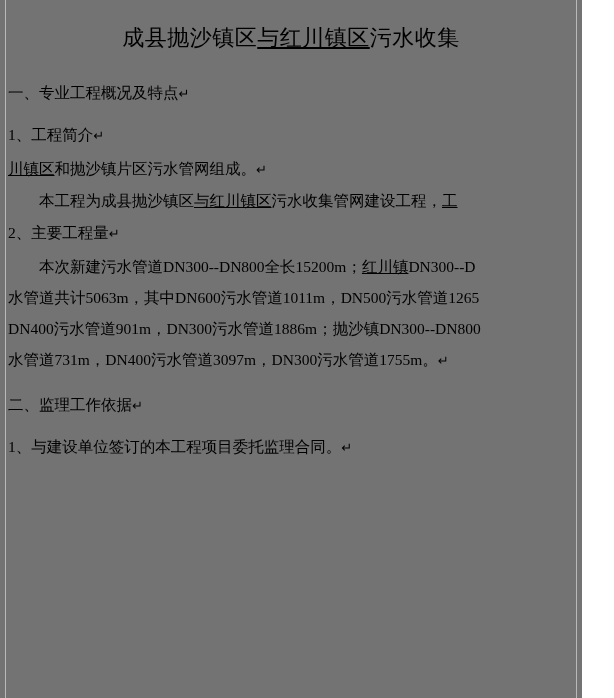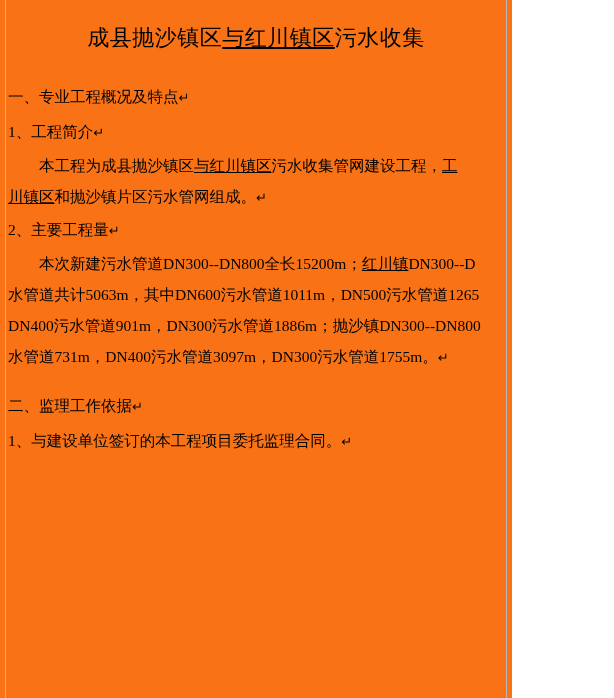--- a/index.html
+++ b/index.html
@@ -9,23 +9,23 @@
   }
   body {
     width: 614px;
     height: 698px;
     overflow: hidden;
     font-family: "Liberation Serif", "DejaVu Serif", serif;
     color: #000000;
   }
   #page {
     position: relative;
-    width: 512px;
+    width: 582px;
     height: 698px;
-    background: #f97316;
+    background: #737373;
     box-sizing: border-box;
   }
   
   .page-rule {
     position: absolute;
     top: 0;
     width: 1px;
     height: 698px;
     background: #b9b9b9;
   }
@@ -52,22 +52,22 @@
   }
   .title-line .u {
     text-decoration: underline;
   }
   .title-line.second {
     text-indent: 0;
   }
 
   .h-section {
     font-size: 15.5px;
-    line-height: 34px;
-    margin-top: 16px;
+    line-height: 48px;
+    margin-top: 5px;
     white-space: nowrap;
   }
   .h-sub {
     font-size: 15.5px;
     line-height: 34px;
     white-space: nowrap;
   }
   .para {
     font-size: 15.5px;
     line-height: 31px;
@@ -114,26 +114,26 @@
     <div class="spacer-sm"></div>
 
     <div class="h-section">
       <span>一、专业工程概况及特点</span><span class="pilcrow">↵</span>
     </div>
 
     <div class="h-sub">
       <span>1、工程简介</span><span class="pilcrow">↵</span>
     </div>
 
+    <div class="para cont nowrapline">
+      <span class="u">川镇区</span><span>和抛沙镇片区污水管网组成。</span><span class="pilcrow">↵</span>
+    </div>
+
     <div class="para nowrapline">
       <span>本工程为成县抛沙镇区</span><span class="u">与红川镇区</span><span>污水收集管网建设工程，</span><span class="u">工</span>
-    </div>
-
-    <div class="para cont nowrapline">
-      <span class="u">川镇区</span><span>和抛沙镇片区污水管网组成。</span><span class="pilcrow">↵</span>
     </div>
 
     <div class="h-sub">
       <span>2、主要工程量</span><span class="pilcrow">↵</span>
     </div>
 
     <div class="para nowrapline">
       <span>本次新建污水管道DN300--DN800全长15200m；</span><span class="u">红川镇</span><span>DN300--D</span>
     </div>
 

